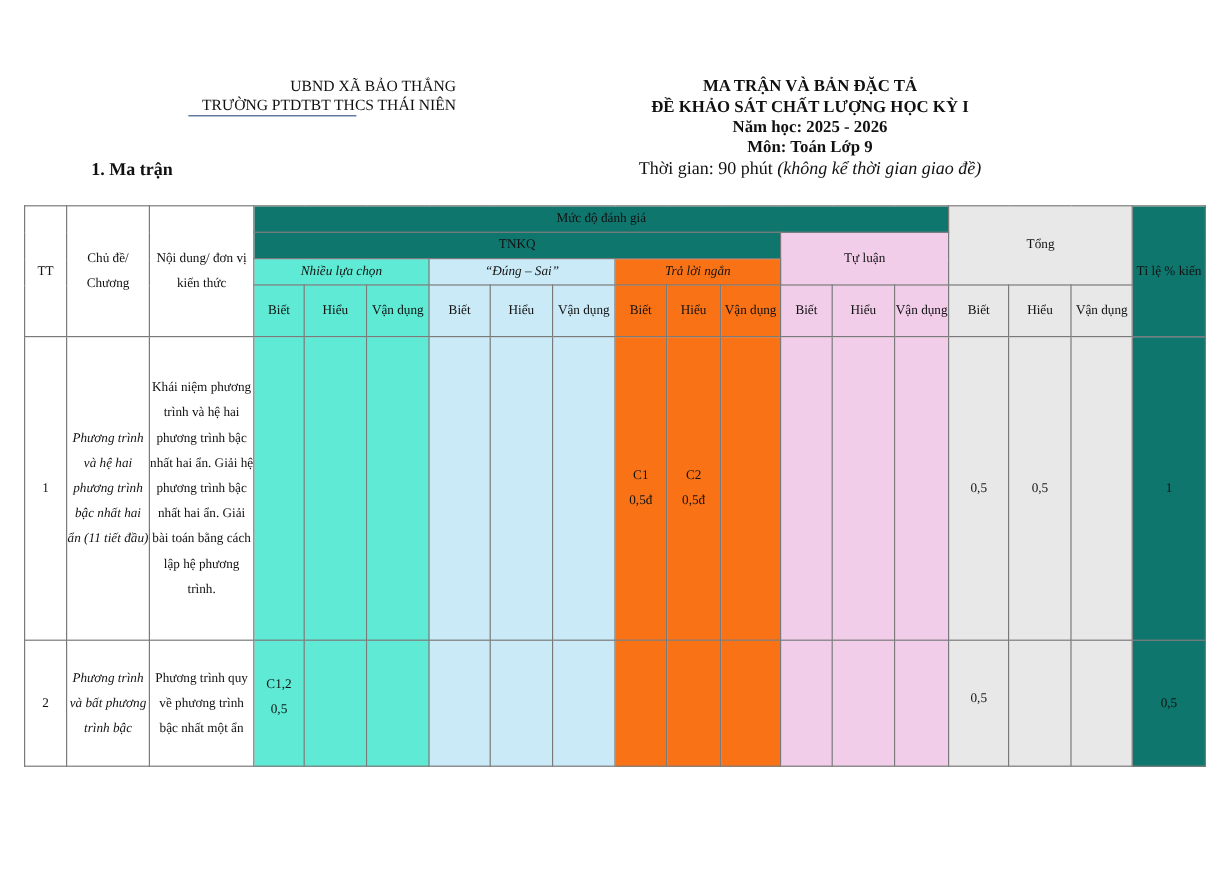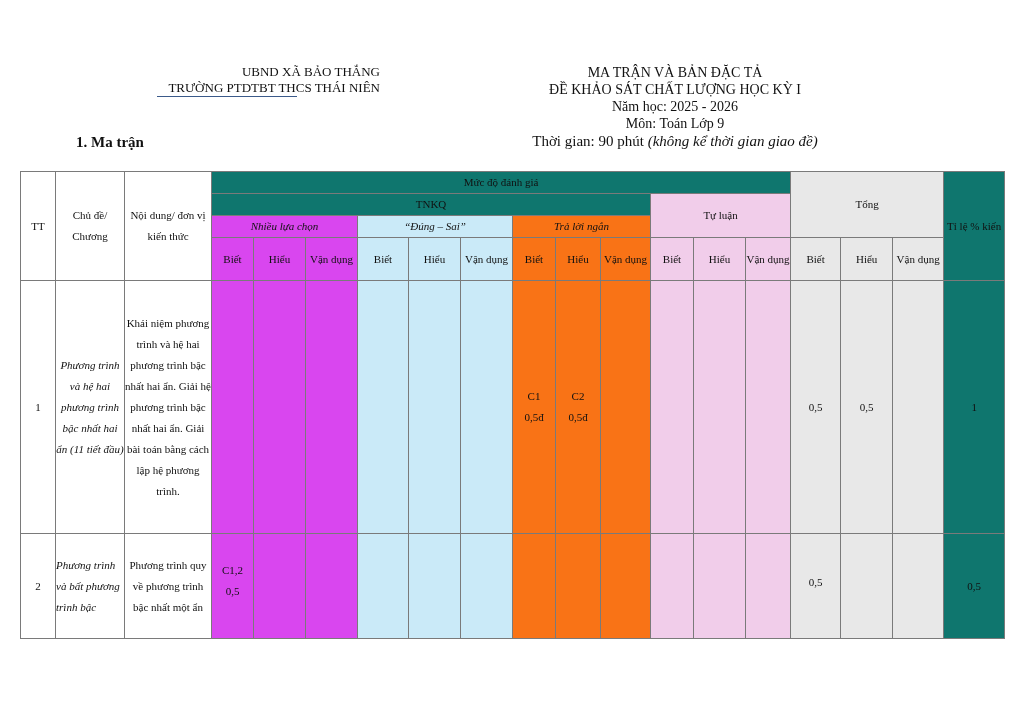--- a/index.html
+++ b/index.html
@@ -5,33 +5,33 @@
   * { box-sizing: border-box; margin: 0; padding: 0; }
   html, body { width: 1024px; height: 725px; background: #ffffff; overflow: hidden; }
   body { font-family: "Liberation Serif", "DejaVu Serif", serif; color: #111; position: relative; }
 
   .hdr-left { position: absolute; left: 100px; top: 64px; width: 280px; text-align: center; }
   .hdr-left .l1 { font-size: 13px; line-height: 16px; text-align: right; }
   .hdr-left .l2 { font-size: 13px; font-weight: normal; line-height: 16px; text-align: right; }
   .hdr-left .uline { position: absolute; left: 57px; top: 32px; width: 140px; height: 1px; background: #3b5a8a; }
 
   .hdr-right { position: absolute; left: 460px; top: 64px; width: 430px; text-align: center; }
-  .hdr-right .b { font-size: 14px; font-weight: normal; line-height: 17px; }
+  .hdr-right .b { font-size: 14px; font-weight: bold; line-height: 17px; }
   .hdr-right .t { font-size: 15px; line-height: 19px; }
   .hdr-right .t i { font-style: italic; }
 
   .section { position: absolute; left: 76px; top: 134px; font-size: 15px; font-weight: bold; }
 
   table.matrix { position: absolute; left: 20px; top: 171px; width: 984px; border-collapse: collapse; table-layout: fixed; }
   table.matrix td, table.matrix th {
     border: 1px solid #7a7a7a; text-align: center; vertical-align: middle;
     font-size: 11px; line-height: 21px; font-weight: normal; padding: 0;
   }
   th.bold, td.bold { font-weight: bold; }
-  .pink { background: #d946ef; }
+  .pink { background: #5eead4; }
   .blue { background: #caeaf8; }
   .green { background: #f97316; }
   .mag { background: #f1cdea; }
   .grey { background: #e8e8e8; }
   .white { background: #0f766e; }
   .subhdr { font-style: italic; font-size: 11px; }
   .lvl { font-weight: bold; font-size: 11px; line-height: 15px; }
   td.topic { font-weight: bold; font-style: italic; text-align: left; padding-left: 6px; line-height: 21px; vertical-align: middle; }
   td.content { line-height: 21px; vertical-align: top; padding: 0 3px; }
   td.cell { line-height: 22px; }
@@ -139,21 +139,21 @@
     <td class="mag cell"></td>
     <td class="mag cell"></td>
     <td class="grey cell">0,5</td>
     <td class="grey cell">0,5</td>
     <td class="grey cell"></td>
     <td class="white bold">1</td>
   </tr>
 
   <tr style="height:105px">
     <td class="bold">2</td>
-    <td class="topic" style="text-align:left;padding-left:0">Phương trình và bất phương trình bậc</td>
+    <td class="topic" style="text-align:center;padding-left:0">Phương trình và bất phương trình bậc</td>
     <td class="content">Phương trình quy về phương trình bậc nhất một ẩn</td>
     <td class="pink cell" style="vertical-align:top;padding-top:26px">
           <div>C1,2</div>
           <div>0,5</div>
         </td>
     <td class="pink cell"></td>
     <td class="pink cell"></td>
     <td class="blue cell"></td>
     <td class="blue cell"></td>
     <td class="blue cell"></td>

